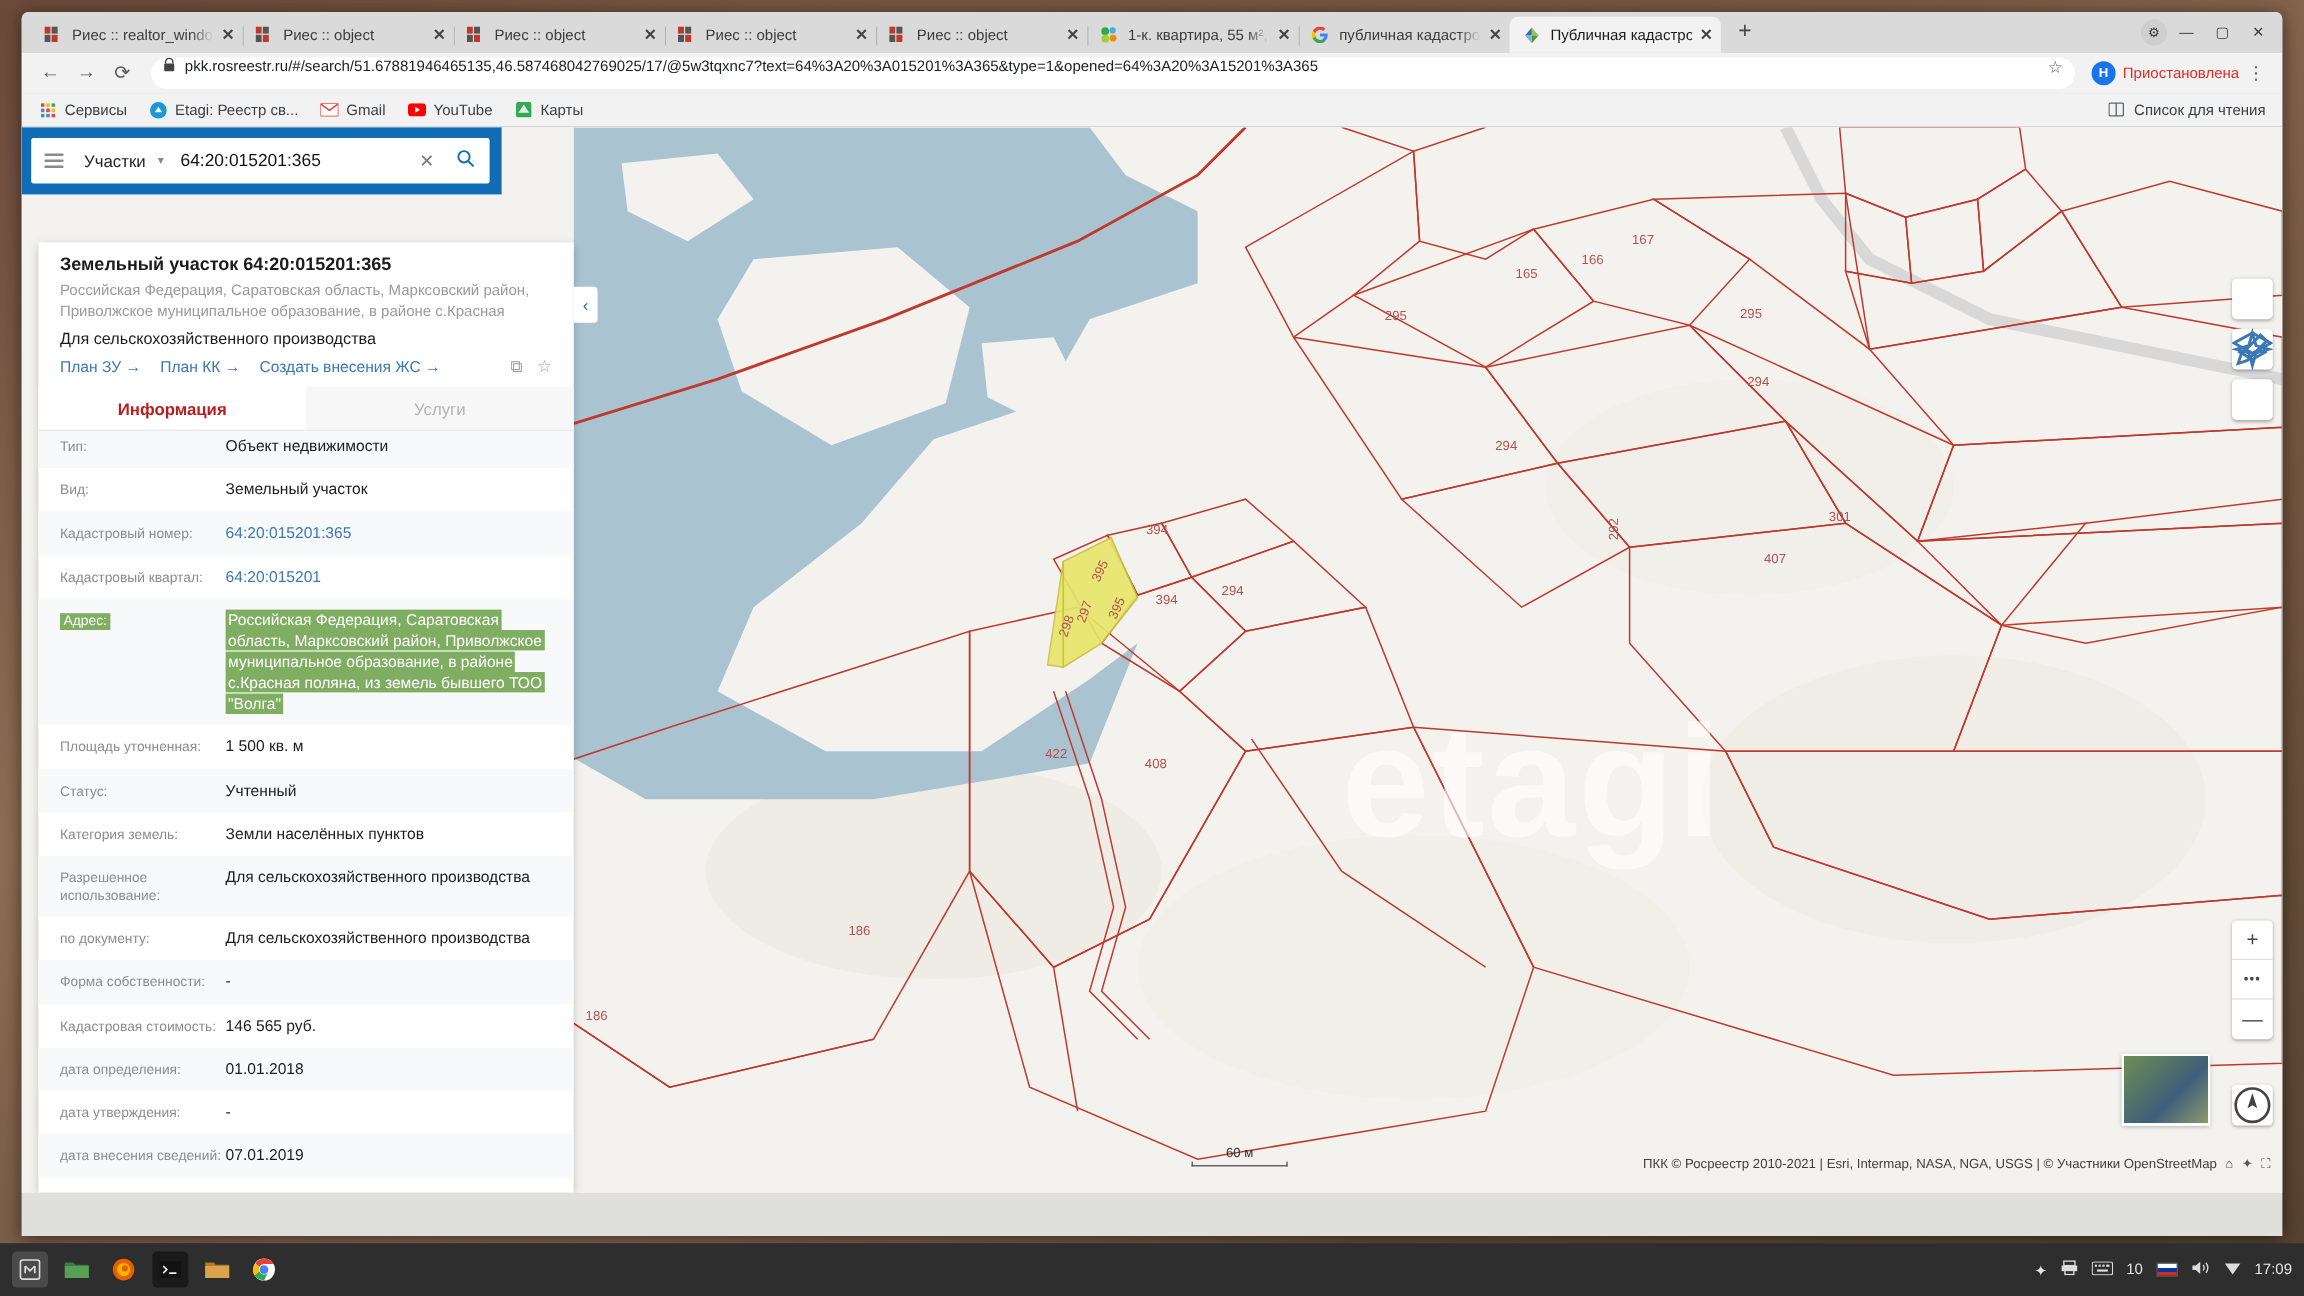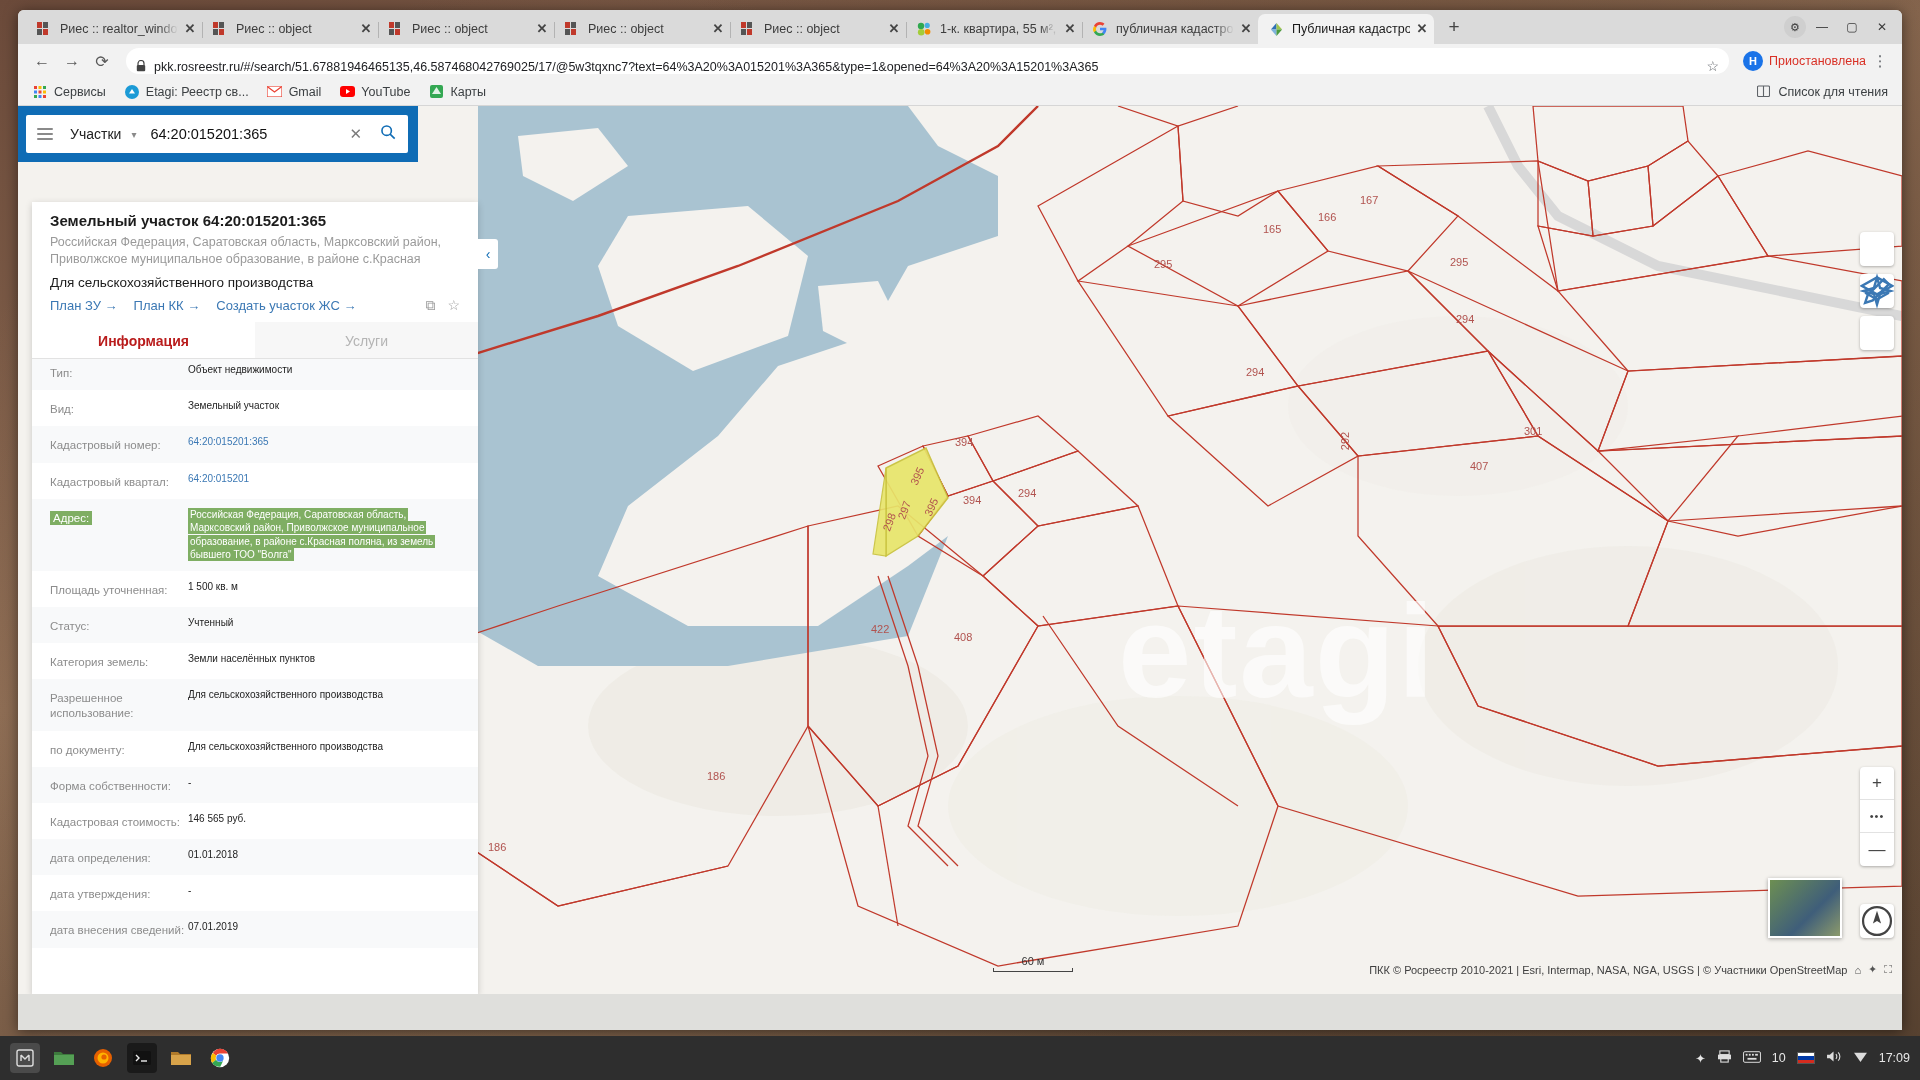--- a/index.html
+++ b/index.html
@@ -90,21 +90,21 @@
   
   .toolbar {
     height: 34px; background:#f2f2f2;
     display:flex; align-items:center; gap:2px;
     padding: 0 10px;
   }
   .navbtn { width:28px;height:28px;display:flex;align-items:center;justify-content:center;color:#5a5a5a;font-size:16px;}
   .omnibox {
     flex: 1 1 auto; height: 26px; margin: 0 8px;
     background: #fff; border-radius: 13px;
-    display:flex; align-items:flex-end; padding: 0 10px;
+    display:flex; align-items:flex-start; padding: 0 10px;
     font-size: 12.5px; color:#202124; overflow:hidden;
   }
   .omnibox .lock { margin-right:8px; font-size:11px; color:#4a4a4a; }
   .omnibox .urltext{ white-space:nowrap; overflow:hidden; }
   .omnibox .star{ margin-left:auto; color:#5f6368; font-size:14px;}
   .profile-pill{
     display:flex;align-items:center;gap:6px; margin-left:4px;
     color:#d93025; font-size:12.5px; white-space:nowrap;
   }
   .avatar-circle{
@@ -239,21 +239,21 @@
   .ip-tab{
     flex:1 1 50%; text-align:center; padding:11px 0 9px 0;
     font-size:14px; color:#b4b4b4; background:#f7f7f7;
   }
   .ip-tab.active{ color:#b91c1c; font-weight:bold; background:#fff; }
 
   .ip-scroll{ flex:1 1 auto; overflow:hidden; position:relative; }
   .row{ display:flex; padding:9px 18px 9px 18px; align-items:flex-start;}
   .row:nth-child(odd){ background:#f8f9fa; }
   .row .k{ width:138px; flex:0 0 138px; font-size:11.5px; color:#8c8c8c; line-height:1.32; padding-top:3px;}
-  .row .v{ flex:1 1 auto; font-size:10px; color:#1c1c1c; line-height:1.35; }
+  .row .v{ flex:1 1 auto; font-size:13px; color:#1c1c1c; line-height:1.35; }
   .row .v.link{ color:#3b78b4; }
   .row.first{ padding-top:4px; }
   .hl-key{ background:#7fae63; color:#fff; padding:1px 3px; }
   .hl-val span{ background:#7fae63; color:#fff; box-decoration-break:clone; -webkit-box-decoration-break:clone; padding:1px 2px; }
 
   
   #taskbar{
     position:absolute; left:0; right:0; bottom:0; height:44px;
     background:#2e2e2e; display:flex; align-items:center; padding:0 10px;
     z-index:20;
@@ -639,21 +639,21 @@
     <div class="panel-collapse">‹</div>
 
     <div class="infopanel">
       <div class="ip-head">
         <div class="ip-title">Земельный участок 64:20:015201:365</div>
         <div class="ip-sub">Российская Федерация, Саратовская область, Марксовский район, Приволжское муниципальное образование, в районе с.Красная полян...</div>
         <div class="ip-use">Для сельскохозяйственного производства</div>
         <div class="ip-links">
           <a href="#">План ЗУ →</a>
           <a href="#">План КК →</a>
-          <a href="#">Создать участок ЖС →</a>
+          <a href="#">Создать внесения ЖС →</a>
           <span class="spacer">
             <span>⧉</span>
             <span>☆</span>
           </span>
         </div>
       </div>
 
       <div class="ip-tabs">
         <div class="ip-tab active">Информация</div>
         <div class="ip-tab">Услуги</div>

